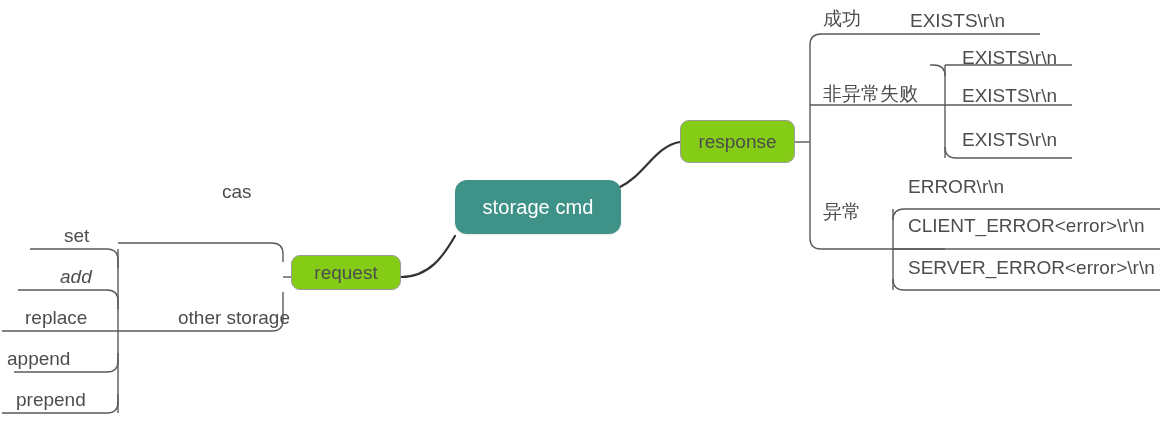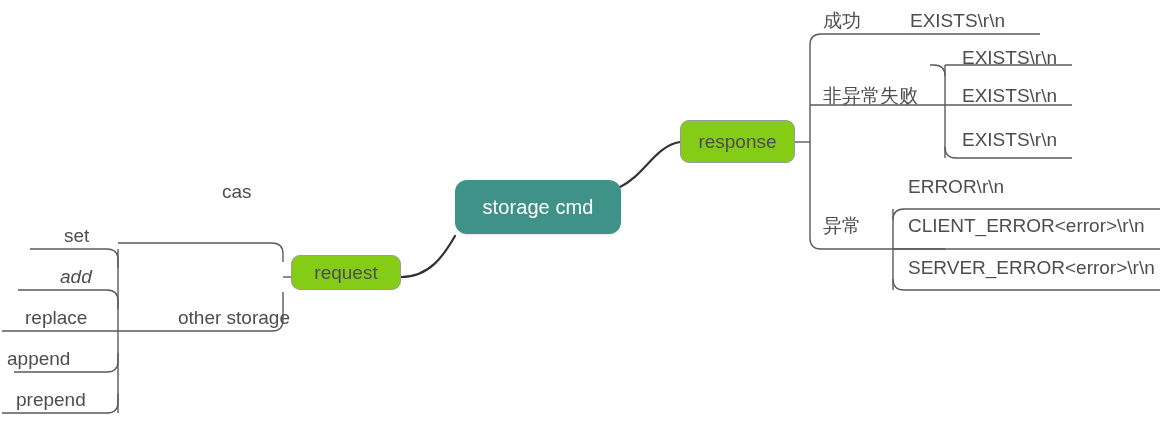--- a/index.html
+++ b/index.html
@@ -50,21 +50,21 @@
   }
   
   .leaf {
     position: absolute;
     color: #4d4d4d;
     font-size: 19px;
     white-space: nowrap;
     line-height: 1;
   }
   .leaf.cjk {
-    font-family: Liberation Sans, sans-serif;
+    font-family: Liberation Mono, monospace;
   }
 </style>
 </head>
 <body>
 
 <div id="canvas">
 
   <svg id="wires" viewBox="0 0 1160 423" xmlns="http://www.w3.org/2000/svg">
     <g fill="none" stroke="#5a5a5a" stroke-width="1.4" stroke-linecap="butt">
 
@@ -130,21 +130,21 @@
   <div class="leaf" style="left:16px; top:390px;">prepend</div>
 
   <div class="leaf" style="left:222px; top:182px;">cas</div>
 
   <div class="leaf" style="left:134px; top:308px;margin-left:44px;">other storage</div>
 
   <div class="leaf cjk" style="left:823px; top:11px;">成功</div>
 
   <div class="leaf cjk" style="left:823px; top:86px;">非异常失败</div>
 
-  <div class="leaf cjk" style="left:823px; top:216px;text-align:right;">异常</div>
+  <div class="leaf cjk" style="left:823px; top:204px;text-align:right;">异常</div>
 
   <div class="leaf" style="left:910px; top:11px;">EXISTS\r\n</div>
 
   <div class="leaf" style="left:962px; top:48px;">EXISTS\r\n</div>
 
   <div class="leaf" style="left:962px; top:86px;">EXISTS\r\n</div>
 
   <div class="leaf" style="left:962px; top:130px;">EXISTS\r\n</div>
 
   <div class="leaf" style="left:908px; top:177px;">ERROR\r\n</div>

